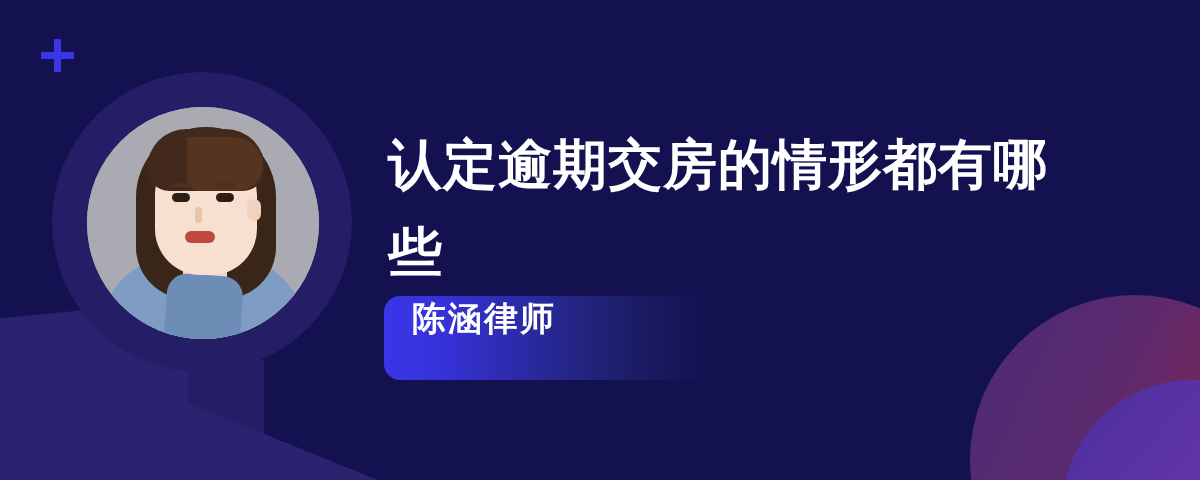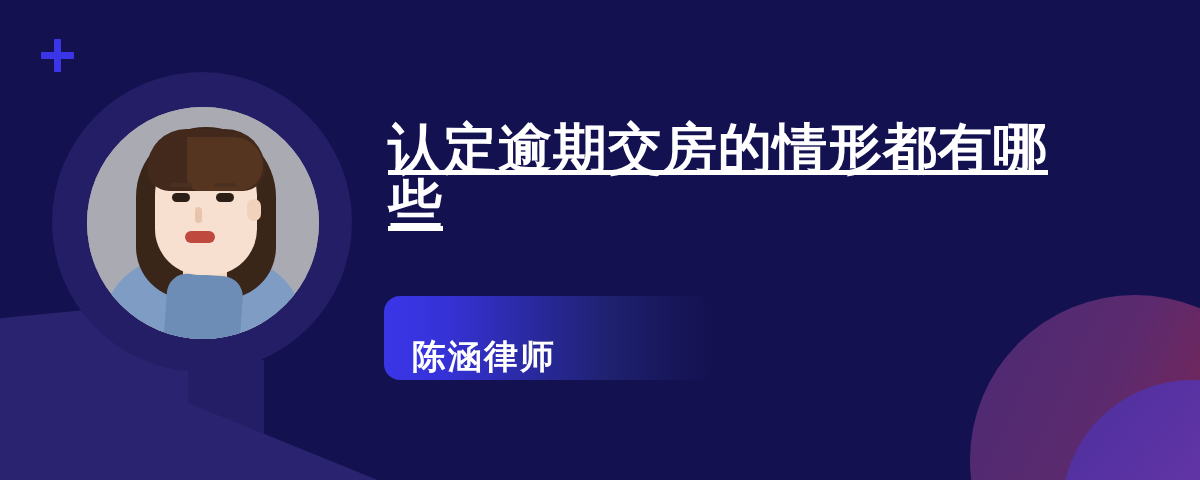--- a/index.html
+++ b/index.html
@@ -161,35 +161,34 @@
 
   
   .headline {
     position: absolute;
     left: 388px;
     top: 120px;
     width: 700px;
     color: #ffffff;
     font-size: 54px;
     font-weight: bold;
-    line-height: 56px;
+    line-height: 88px;
     letter-spacing: 1px;
-    text-decoration: underline;
   }
 
   .badge {
     position: absolute;
     left: 384px;
     top: 296px;
     width: 330px;
     height: 84px;
     border-radius: 16px;
     background: linear-gradient(90deg, #3a36e8 0%, #3632d8 18%, #2b2aa5 42%, #1f2170 68%, #17165a 88%, #141150 100%);
     display: flex;
-    align-items: flex-end;
+    align-items: flex-start;
   }
   .badge-label {
     color: #ffffff;
     font-size: 34px;
     font-weight: bold;
     letter-spacing: 2px;
     padding-left: 28px;
   }
 </style>
 </head>

